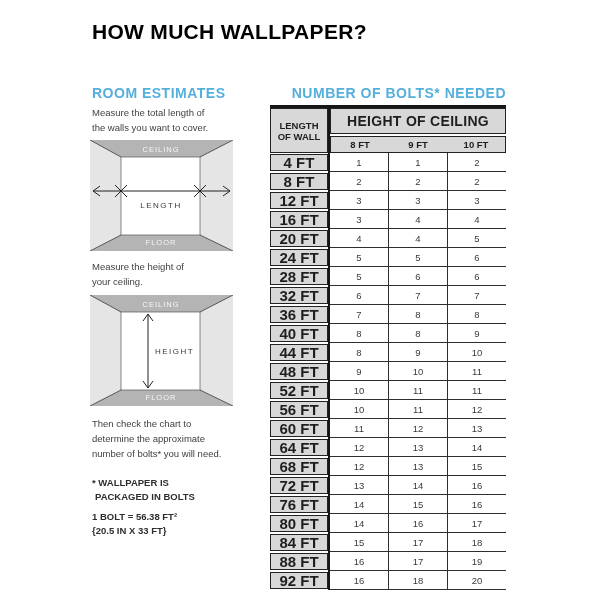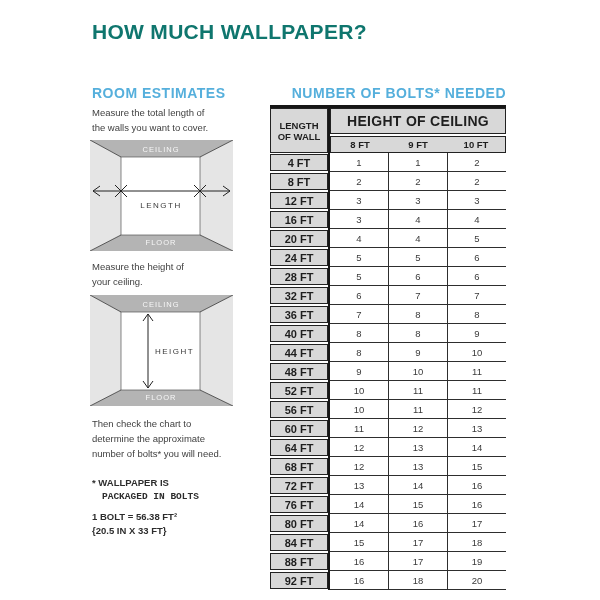--- a/index.html
+++ b/index.html
@@ -2,35 +2,35 @@
 <html><head>
 <meta charset="utf-8">
 <style>
   html,body { margin:0; padding:0; background:#fff; }
   #page {
     position:relative; width:600px; height:600px; background:#ffffff;
     font-family:"Liberation Sans", sans-serif; overflow:hidden;
   }
   .abs { position:absolute; }
   #main-title {
-    left:92px; top:20px; font-size:21px; font-weight:bold; letter-spacing:0.3px; color:#0f766e;
+    left:92px; top:20px; font-size:21px; font-weight:bold; letter-spacing:0.3px; color:#000000;
   }
   .section-heading {
     font-size:14px; font-weight:bold; letter-spacing:0.5px; color:#55afdc;
   }
   #room-estimates-heading { left:92px; top:85px; }
   #bolts-heading { left:270px; top:85px; width:236px; text-align:right; }
   .para {
     left:92px; width:170px; font-size:9.5px; line-height:15px; color:#414141; white-space:pre-line;
   }
   #para-length { top:105px; }
   #para-height { top:259px; }
   #para-chart  { top:416px; }
   .fineprint { left:92px; font-size:9.5px; line-height:14px; font-weight:bold; color:#2d2d2d; }
-  #footnote-line2 { margin-left:10px;font-family:Liberation Mono, monospace; }
+  #footnote-line2 { margin-left:3px; }
   
   #bolt-table { position:absolute; left:270px; top:105px; width:236px; }
   .t-topborder { height:3px; background:#161616; }
   .t-divider { position:absolute; left:58px; top:3px; width:2px; height:482px; background:#161616; }
   .t-header { display:flex; height:45px; }
   .t-corner {
     width:58px; box-sizing:border-box; background:#d8d8d8; border:1px solid #222;
     display:flex; align-items:center; justify-content:center; text-align:center;
     font-weight:bold; font-size:9.5px; line-height:11px; color:#1e1e1e; white-space:pre-line;
   }
@@ -44,21 +44,21 @@
     margin-top:2px; height:17px; box-sizing:border-box; background:#d8d8d8; border:1px solid #222;
     display:flex;
   }
   .t-sub span {
     flex:1; text-align:center; font-weight:bold; font-size:9.5px; line-height:15px; color:#1e1e1e;
   }
   .t-row { display:flex; height:19px; }
   .t-label {
     width:58px; box-sizing:border-box; margin:1px 0; background:#d8d8d8; border:1px solid #222;
     display:flex; align-items:center; justify-content:center;
-    font-weight:bold; font-size:11px; color:#1e1e1e;
+    font-weight:bold; font-size:15px; color:#1e1e1e;
   }
   .t-data { margin-left:2px; flex:1; display:flex; box-sizing:border-box; border-bottom:1px solid #2e2e2e; }
   .t-cell {
     flex:1; display:flex; align-items:center; justify-content:center;
     font-size:9.5px; color:#3a3a3a;
   }
   .t-cell:not(:last-child) { border-right:1px solid #2e2e2e; }
   
   .room-svg { position:absolute; left:90px; }
   #room-length-diagram { top:140px; }

